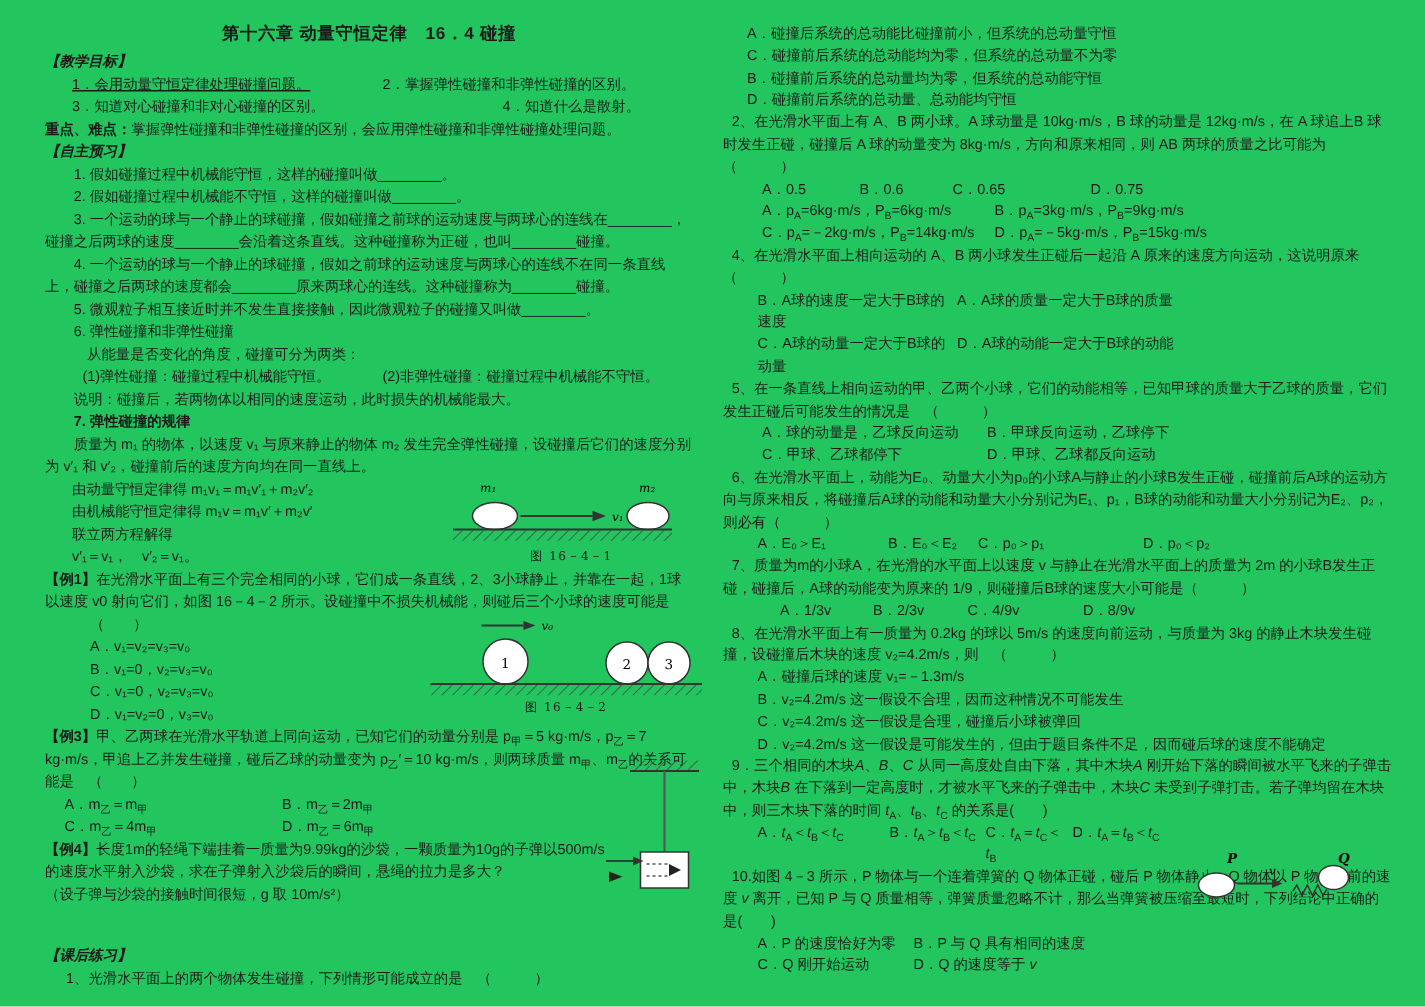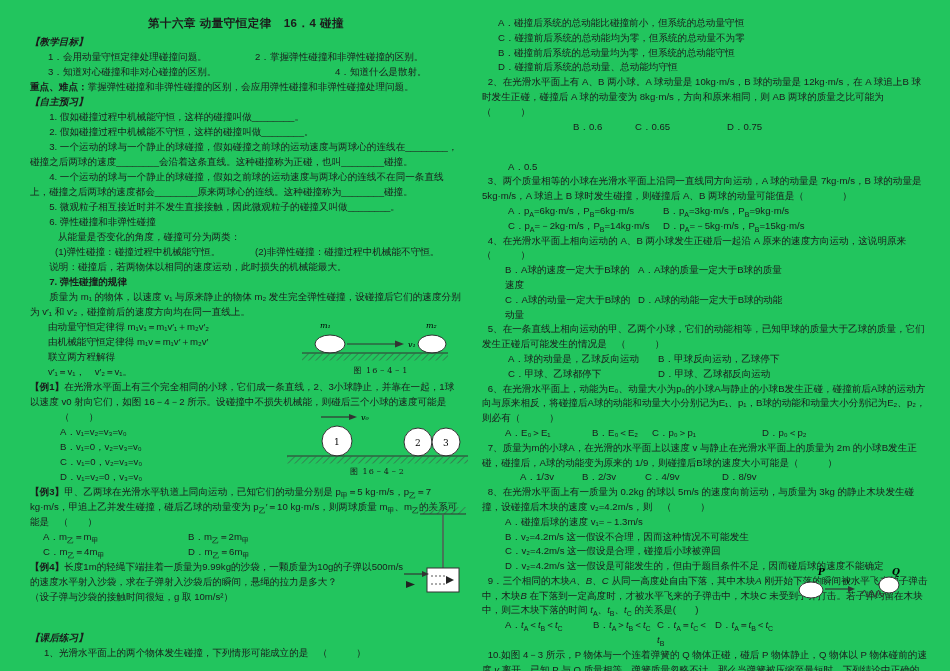--- a/index.html
+++ b/index.html
@@ -10,41 +10,41 @@
   .col{position:absolute;top:16px;}
   .col-left{left:30px;width:432px;}
   .col-right{left:482px;width:446px;line-height:14.8px;}
   .title{font-size:11.5px;font-weight:700;text-align:center;margin-bottom:3px;letter-spacing:.5px;}
   .hdr{font-weight:700;font-style:italic;}
   .b{font-weight:700;}
   .ind2{text-indent:2em;}
   .ind1{text-indent:.6em;}
   .row{display:flex;}
   .goalrow{padding-left:18px;}
-  .goalrow1 span:first-child{width:207px;flex:0 0 auto;}
+  .goalrow1 span:first-child{width:207px;flex:0 0 auto;text-decoration:underline;}
   .goalrow2 span:first-child{width:287px;flex:0 0 auto;}
   .typesrow{padding-left:25px;}
   .typesrow span:first-child{width:200px;flex:0 0 auto;}
   .pl28{padding-left:28px;}
   .pl14{padding-left:14px;}
   .eqs{flex:1 1 auto;}
   .eqs p{padding-left:18px;}
   .figbox{flex:0 0 auto;text-align:center;}
   .figcap{font-size:8px;letter-spacing:1px;line-height:11px;font-family:"DejaVu Serif",serif;}
   .opts1{padding-left:30px;width:225px;flex:0 0 auto;}
   .optsq1{padding-left:16px;}
   .optsq8{padding-left:23px;}
   .grid2{display:grid;}
   .ex3grid{grid-template-columns:145px 1fr;padding-left:13px;}
   .q3grid{grid-template-columns:155px 1fr;padding-left:26px;}
   .q4grid{grid-template-columns:133px 1fr;padding-left:23px;}
   .q5grid{grid-template-columns:150px 1fr;padding-left:26px;}
   .q10grid{grid-template-columns:104px 1fr;padding-left:23px;}
   .q2row{padding-left:26px;}
-  .q2row span:nth-child(1){width:65px;margin-top:40px;}.q2row span:nth-child(2){width:62px;}.q2row span:nth-child(3){width:92px;}
+  .q2row span:nth-child(1){width:65px;}.q2row span:nth-child(2){width:62px;}.q2row span:nth-child(3){width:92px;}
   .q6row{padding-left:23px;}
   .q6row span:nth-child(1){width:87px;}.q6row span:nth-child(2){width:60px;}.q6row span:nth-child(3){width:110px;}
   .q7row{padding-left:38px;}
   .q7row span:nth-child(1){width:62px;}.q7row span:nth-child(2){width:63px;}.q7row span:nth-child(3){width:77px;}
   .q9row{padding-left:23px;}
   .q9row span:nth-child(1){width:88px;}.q9row span:nth-child(2){width:64px;}.q9row span:nth-child(3){width:58px;}
   .ex4wrap{width:382px;}
   .hw{margin-top:26px;}
   sub{font-size:7px;line-height:0;}
   .sandbag-fig{position:absolute;left:402px;top:506px;}
@@ -175,21 +175,20 @@
     </div>
 
     <p class="ind1">2、在光滑水平面上有 A、B 两小球。A 球动量是 10kg·m/s，B 球的动量是 12kg·m/s，在 A 球追上B 球时发生正碰，碰撞后 A 球的动量变为 8kg·m/s，方向和原来相同，则 AB 两球的质量之比可能为（　　　）</p>
     <div class="row q2row">
       <span>A．0.5</span>
       <span>B．0.6</span>
       <span>C．0.65</span>
       <span>D．0.75</span>
     </div>
 
-    <p class="ind1">3、两个质量相等的小球在光滑水平面上沿同一直线同方向运动，A 球的动量是 7kg·m/s，B 球的动量是 5kg·m/s，A 球追上 B 球时发生碰撞，则碰撞后 A、B 两球的动量可能值是（　　　　）</p>
     <div class="grid2 q3grid">
       <span>A．p<sub>A</sub>=6kg·m/s，P<sub>B</sub>=6kg·m/s</span>
       <span>B．p<sub>A</sub>=3kg·m/s，P<sub>B</sub>=9kg·m/s</span>
       <span>C．p<sub>A</sub>=－2kg·m/s，P<sub>B</sub>=14kg·m/s</span>
       <span>D．p<sub>A</sub>=－5kg·m/s，P<sub>B</sub>=15kg·m/s</span>
     </div>
 
     <p class="ind1">4、在光滑水平面上相向运动的 A、B 两小球发生正碰后一起沿 A 原来的速度方向运动，这说明原来（　　　）</p>
     <div class="grid2 q4grid">
       <span>B．A球的速度一定大于B球的速度</span>

